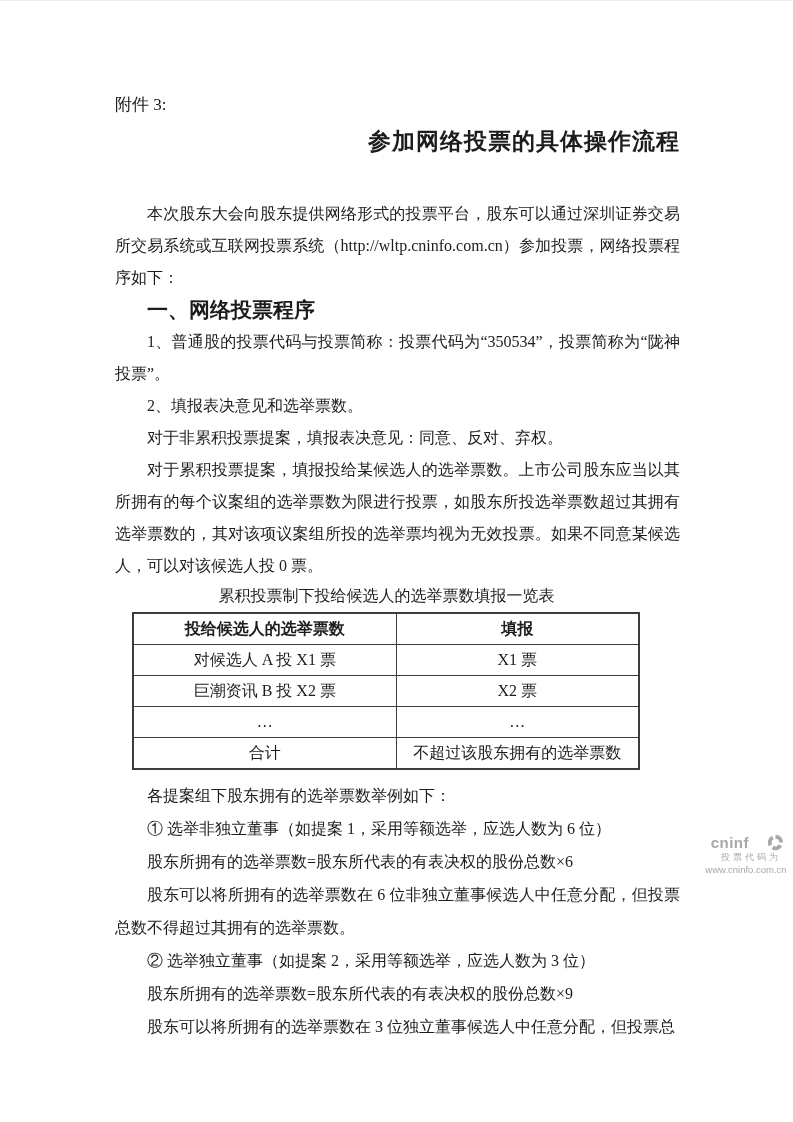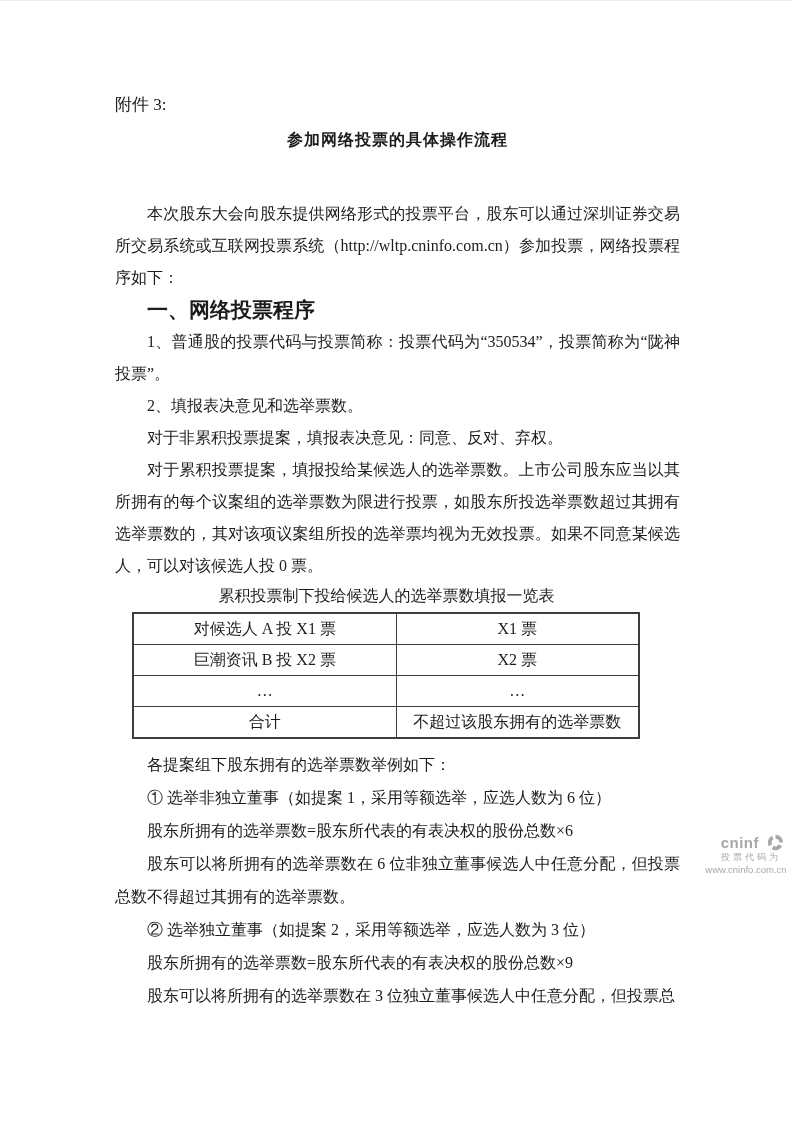--- a/index.html
+++ b/index.html
@@ -21,25 +21,25 @@
   .content {
     position: absolute;
     left: 115px; top: 93px;
     width: 565px;
   }
   .attachment {
     font-size: 17px;
     line-height: 22px;
   }
   .doc-title {
-    font-family: Liberation Mono, monospace;
-    font-weight: bold;
-    font-size: 16px;
+    font-family: Liberation Sans, sans-serif;
+    font-weight: bold;
+    font-size: 23px;
     line-height: 30px;
-    text-align: center;
+    text-align: right;
     letter-spacing: 1px;
     margin: 10px 0 0 0;
   }
   p.body {
     margin: 0;
     font-size: 16px;
     line-height: 32px;
     text-align: justify;
     text-indent: 32px;
     word-break: break-all;
@@ -86,21 +86,21 @@
     right: 3px; bottom: 7px;
     width: 88px;
     text-align: center;
     color: #a8a8a8;
     line-height: 1;
   }
   .cninfo-top {
     display: flex;
     align-items: center;
     justify-content: flex-end;
-    gap: 8px;
+    gap: 18px;
     padding-right: 6px;
   }
   .cninfo-brand {
     font-family: "Liberation Sans", "DejaVu Sans", sans-serif;
     font-weight: bold;
     font-size: 15px;
     letter-spacing: 0.5px;
   }
   .cninfo-swirl { width: 17px; height: 17px; display: block; }
   .cninfo-cn {
@@ -139,20 +139,24 @@
     <p class="body">对于累积投票提案，填报投给某候选人的选举票数。上市公司股东应当以其所拥有的每个议案组的选举票数为限进行投票，如股东所投选举票数超过其拥有选举票数的，其对该项议案组所投的选举票均视为无效投票。如果不同意某候选人，可以对该候选人投 0 票。</p>
 
     <div class="table-caption">累积投票制下投给候选人的选举票数填报一览表</div>
 
     <table class="vote-table">
       <colgroup>
           <col class="c1">
           <col class="c2">
         </colgroup>
       <tbody>
+        <tr>
+          <th>投给候选人的选举票数</th>
+          <th>填报</th>
+        </tr>
         <tr>
           <td>对候选人 A 投 X1 票</td>
           <td>X1 票</td>
         </tr>
         <tr>
           <td>巨潮资讯 B 投 X2 票</td>
           <td>X2 票</td>
         </tr>
         <tr>
           <td>…</td>

